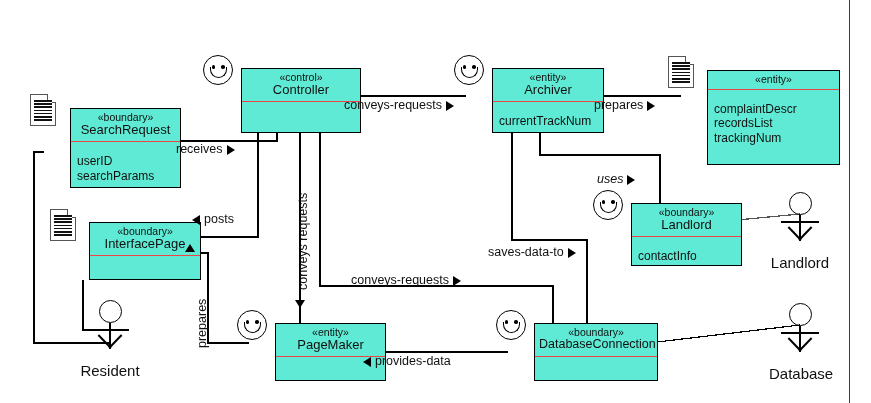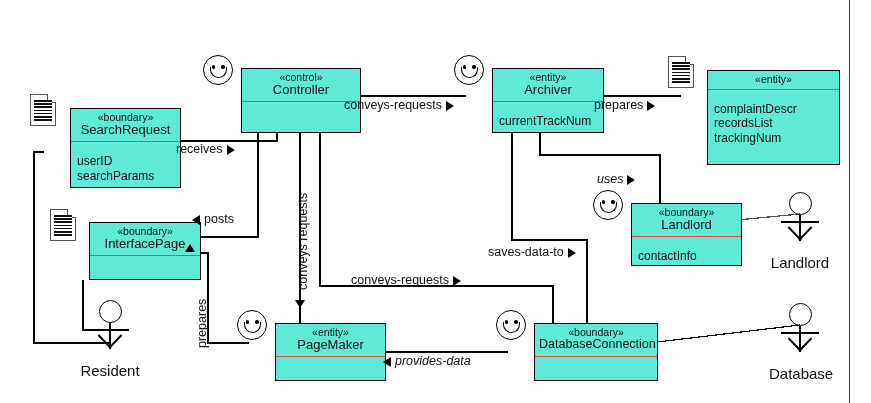--- a/index.html
+++ b/index.html
@@ -259,16 +259,16 @@
   <div class="tri up" style="left:185px;top:244px;"></div>
 
   <div class="lbl" style="left:351px;top:273px;">
     <span>conveys-requests</span><span class="tri right"></span>
   </div>
 
   <div class="lbl" style="left:488px;top:245px;">
     <span>saves-data-to</span><span class="tri right"></span>
   </div>
 
-  <div class="lbl" style="left:383px;top:354px;font-style:italic;">
+  <div class="lbl" style="left:363px;top:354px;">
     <span class="tri left"></span><span>provides-data</span>
   </div>
 </div>
 
 </body></html>

